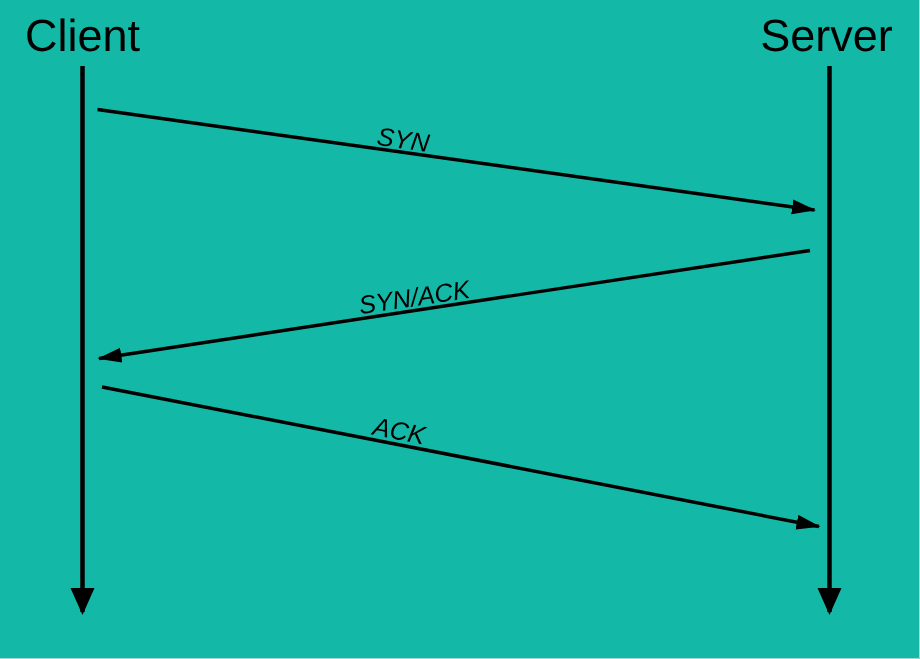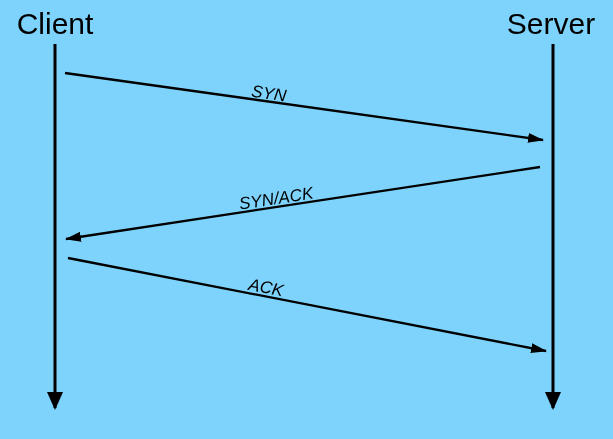--- a/index.html
+++ b/index.html
@@ -10,21 +10,21 @@
   body {
     width: 613px;
     height: 439px;
     overflow: hidden;
     font-family: "Liberation Sans", sans-serif;
   }
   .diagram-wrap {
     position: relative;
     width: 613px;
     height: 439px;
-    background: #7dd3fc;
+    background: #14b8a6;
     text-align: right;
   }
   svg { display: block; }
   .actor-label {
     font-family: "Liberation Sans", sans-serif;
     font-size: 30px;
     fill: #000000;
   }
   .msg-label {
     font-family: "Liberation Sans", sans-serif;

